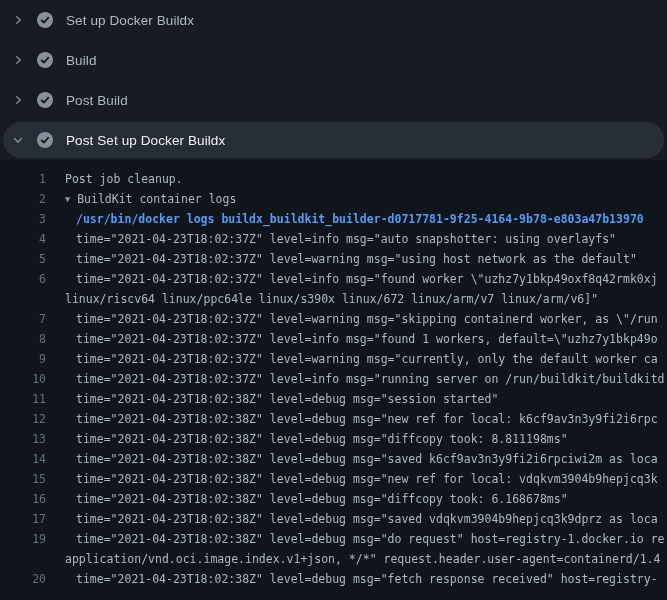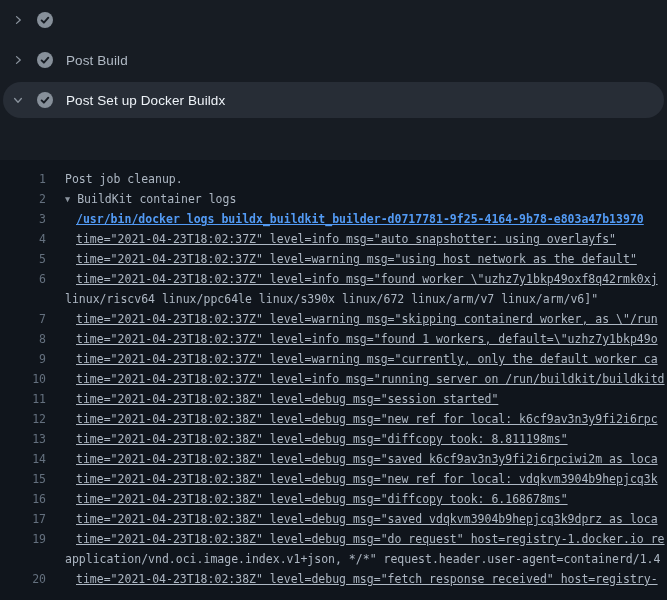--- a/index.html
+++ b/index.html
@@ -39,21 +39,21 @@
   }
   .lrow{display:flex;height:20px;width:667px;}
   .lnum{
     flex:0 0 46px;text-align:right;color:#64707e;cursor:pointer;
     user-select:none;
   }
   .ltext{
     flex:1;min-width:0;overflow:hidden;white-space:pre;
     padding-left:19px;
   }
-  .lrow.ind1 .ltext{padding-left:30px;text-decoration:underline;}
+  .lrow.ind1 .ltext{padding-left:30px;}
   .ltext.cmd{color:#539bf5;font-weight:bold;}
   .gmark{
     display:inline-block;font-size:8.5px;color:#8b949e;
     transform:translateY(-1px);margin-right:7px;
   }
   .ltext.group{cursor:pointer;}
 </style>
 </head>
 <body>
 
@@ -62,20 +62,33 @@
       <div class="step">
         <span class="chev">
           <svg width="12" height="12" viewBox="0 0 16 16" fill="none">
             <path d="M6 3.5l5 4.5-5 4.5" stroke="currentColor" stroke-width="1.7" stroke-linecap="round" stroke-linejoin="round"></path>
           </svg>
         </span>
         <span class="statusicon"><svg width="16" height="16" viewBox="0 0 16 16">
             <circle cx="8" cy="8" r="8" fill="#87909a"></circle>
             <path d="M4.6 8.4l2.3 2.3 4.4-5" stroke="#171c23" stroke-width="1.9" fill="none" stroke-linecap="round" stroke-linejoin="round"></path>
           </svg></span>
+        <span class="step-label">Set up Docker Buildx</span>
+      </div>
+      <div class="step">
+        <span class="chev">
+          <svg width="12" height="12" viewBox="0 0 16 16" fill="none">
+            <path d="M6 3.5l5 4.5-5 4.5" stroke="currentColor" stroke-width="1.7" stroke-linecap="round" stroke-linejoin="round"></path>
+          </svg>
+        </span>
+        <span class="statusicon"><svg width="16" height="16" viewBox="0 0 16 16">
+            <circle cx="8" cy="8" r="8" fill="#87909a"></circle>
+            <path d="M4.6 8.4l2.3 2.3 4.4-5" stroke="#171c23" stroke-width="1.9" fill="none" stroke-linecap="round" stroke-linejoin="round"></path>
+          </svg></span>
+        <span class="step-label">Build</span>
       </div>
       <div class="step">
         <span class="chev">
           <svg width="12" height="12" viewBox="0 0 16 16" fill="none">
             <path d="M6 3.5l5 4.5-5 4.5" stroke="currentColor" stroke-width="1.7" stroke-linecap="round" stroke-linejoin="round"></path>
           </svg>
         </span>
         <span class="statusicon"><svg width="16" height="16" viewBox="0 0 16 16">
             <circle cx="8" cy="8" r="8" fill="#87909a"></circle>
             <path d="M4.6 8.4l2.3 2.3 4.4-5" stroke="#171c23" stroke-width="1.9" fill="none" stroke-linecap="round" stroke-linejoin="round"></path>

